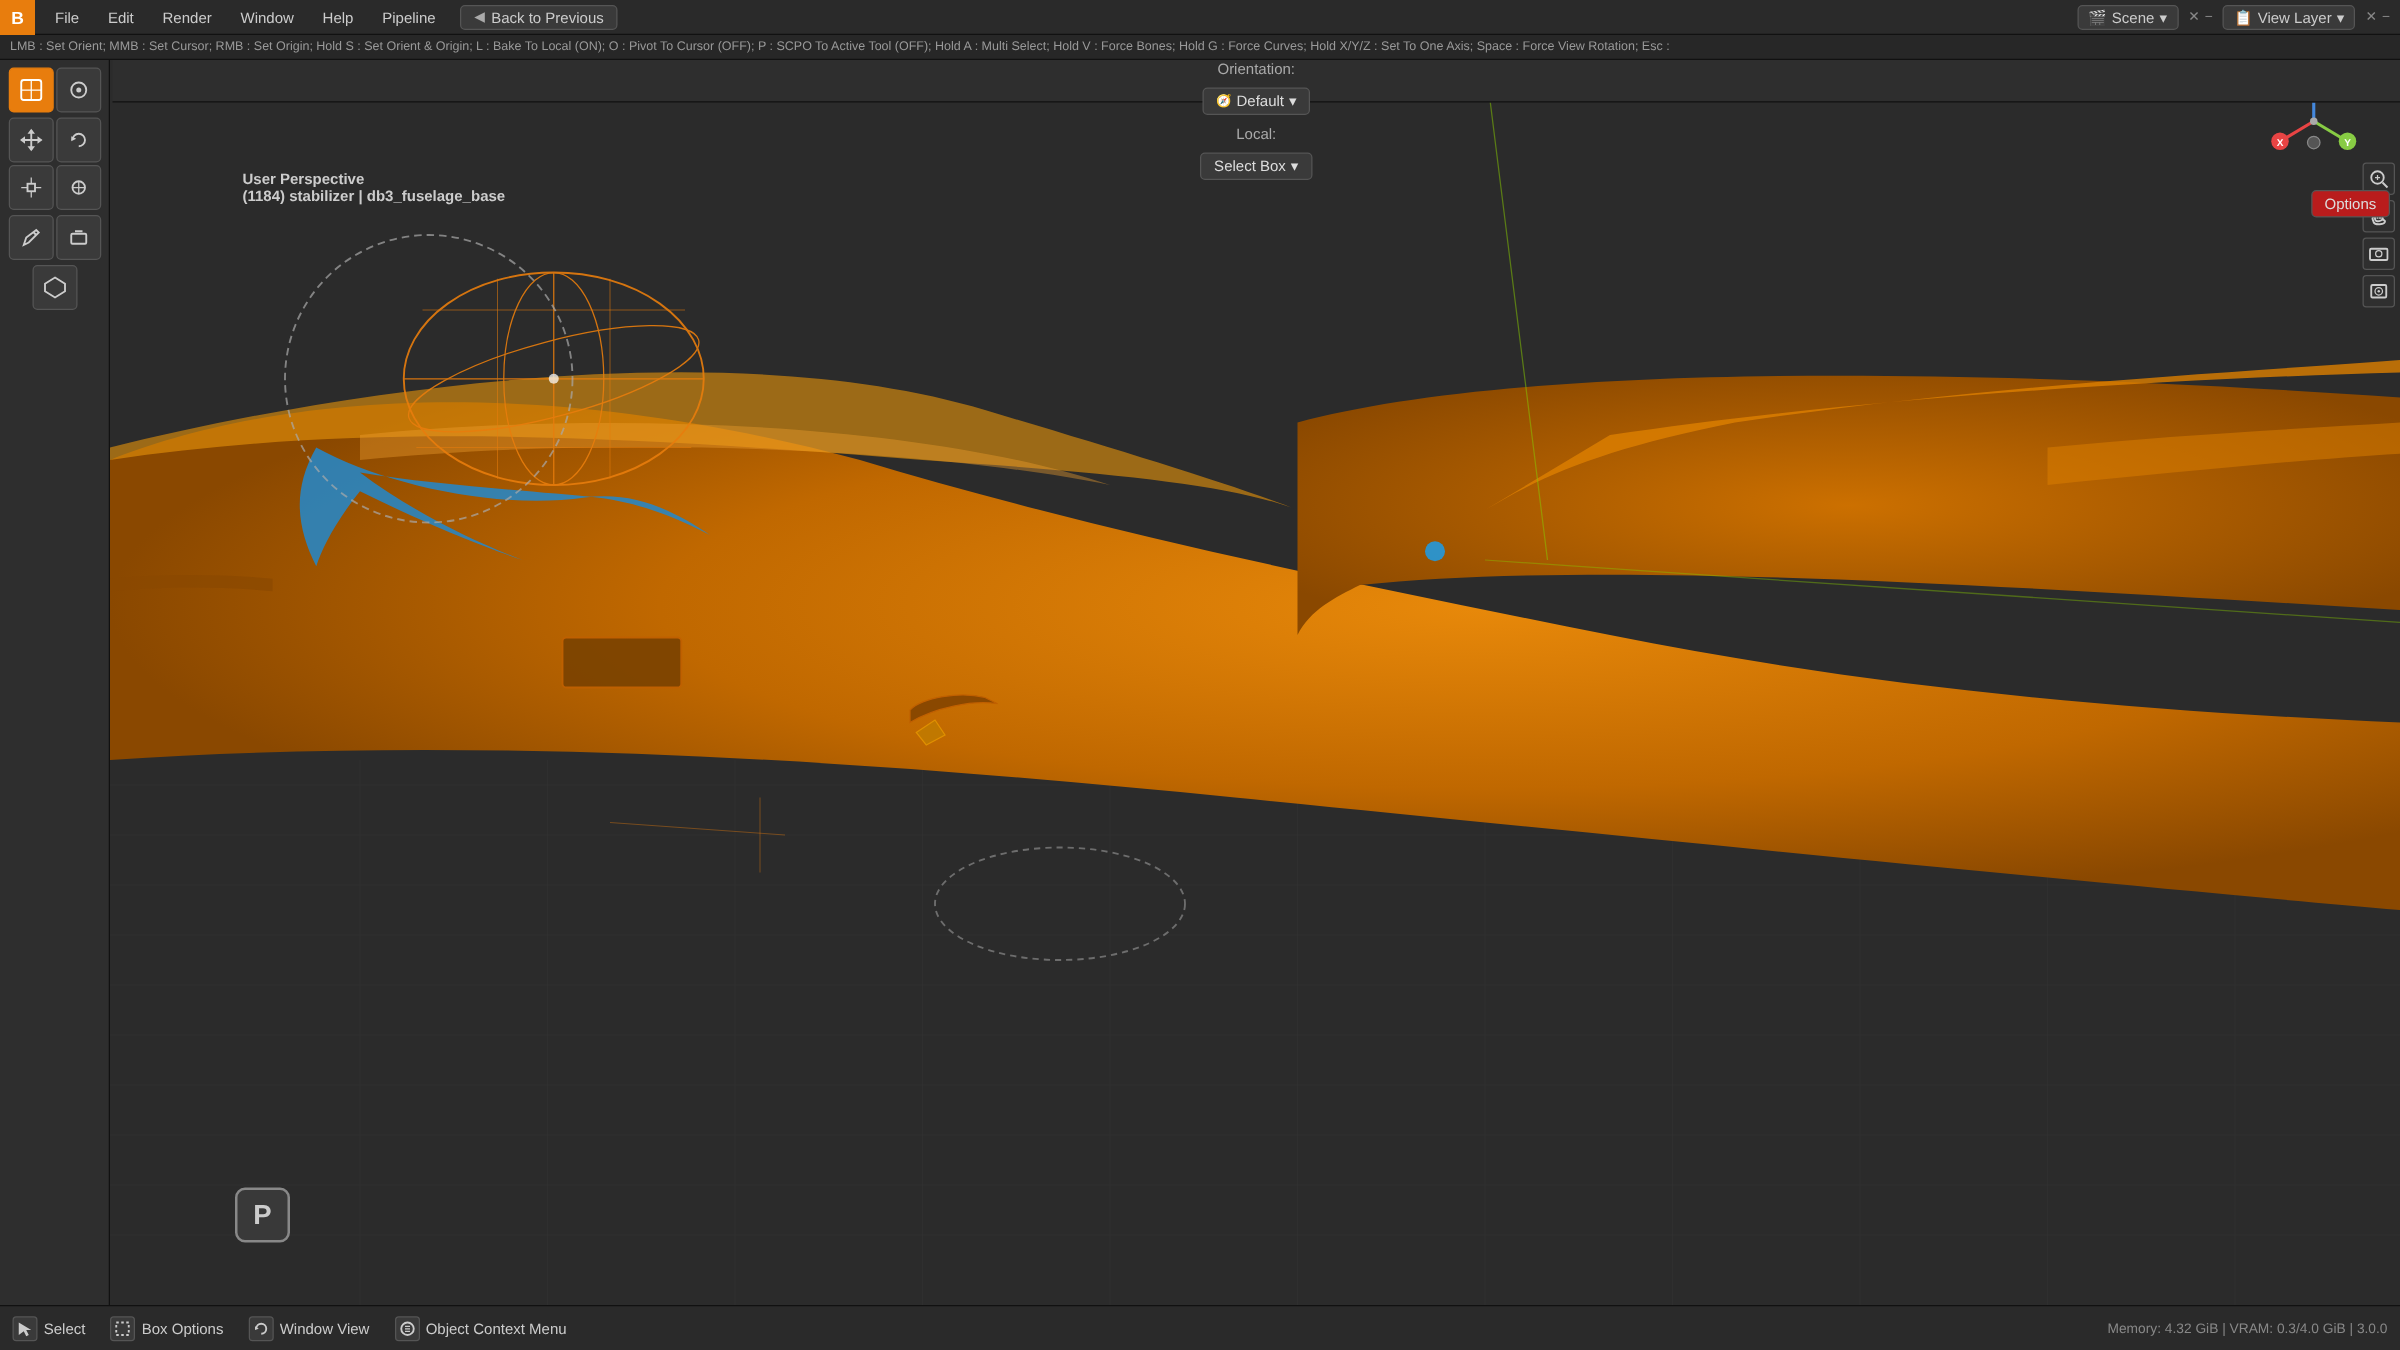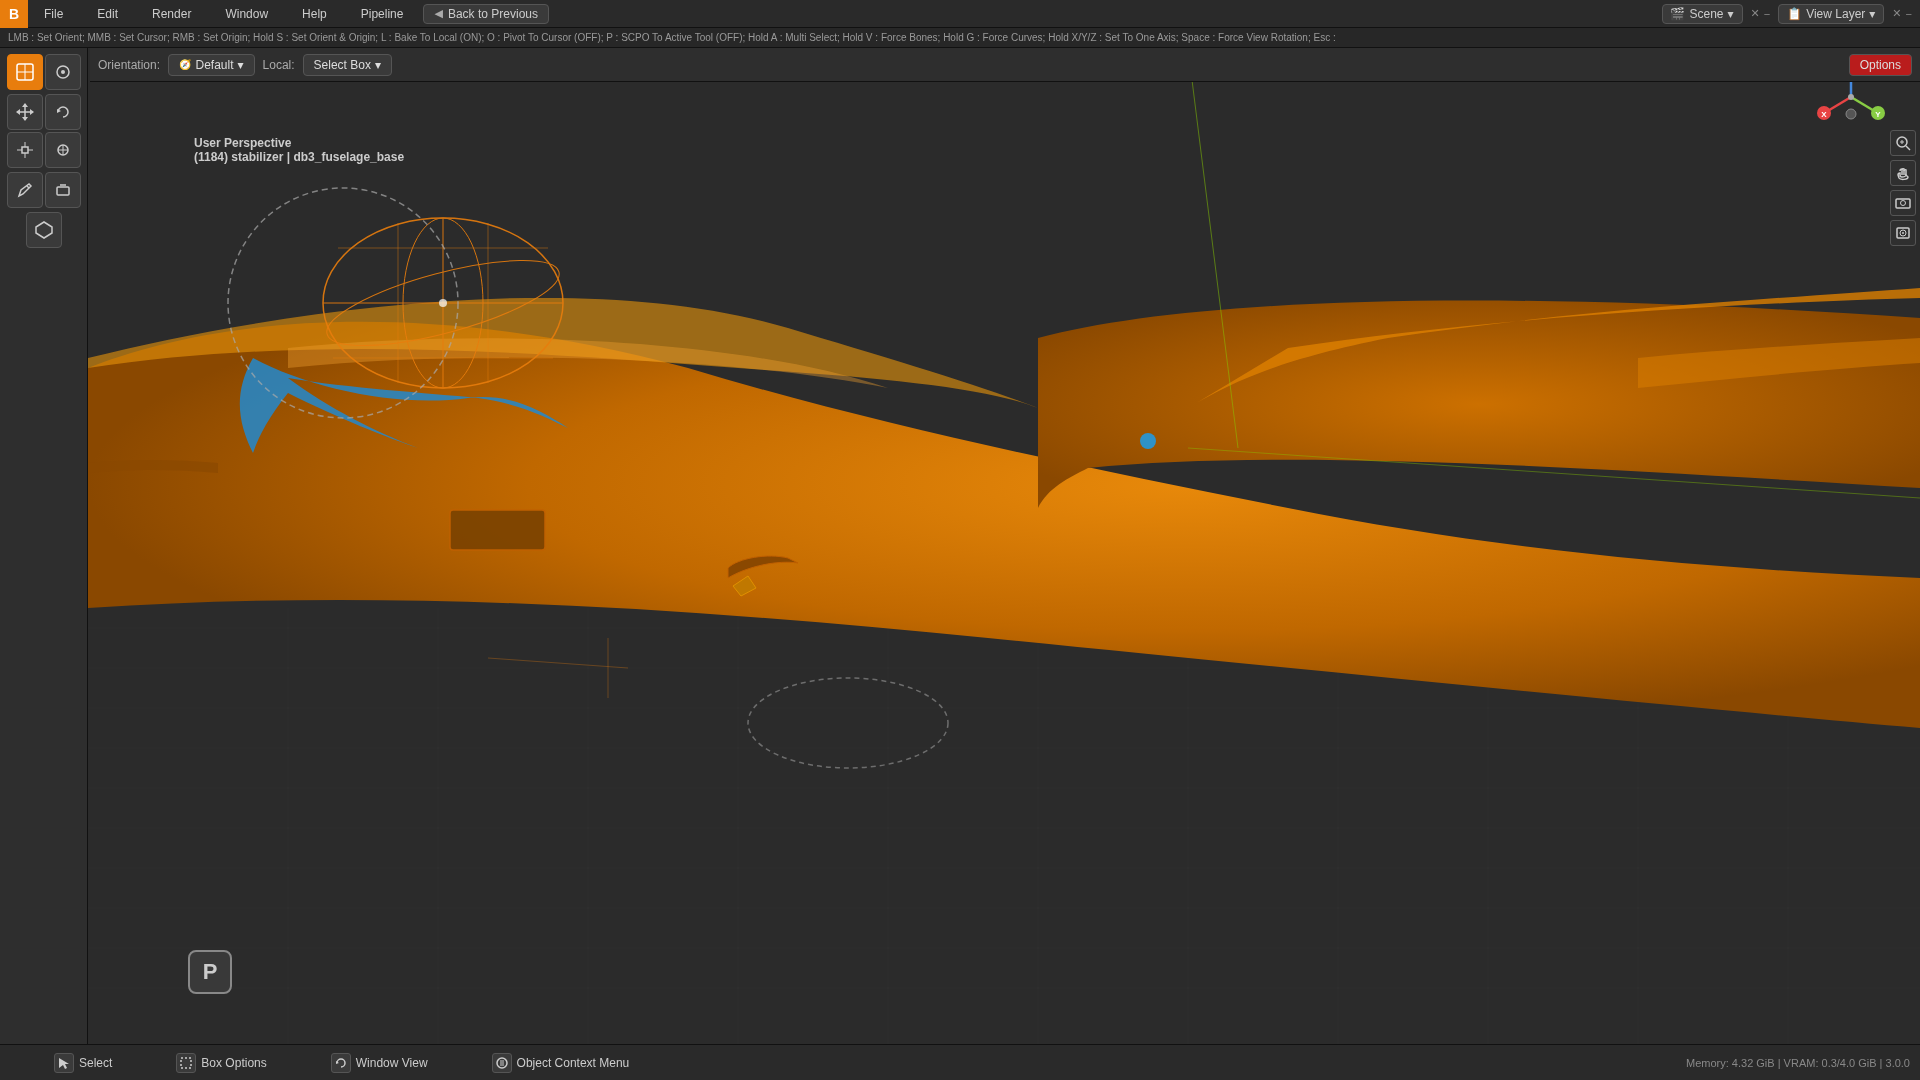--- a/index.html
+++ b/index.html
@@ -27,21 +27,21 @@
     }
     .menu-logo {
       width: 28px; height: 28px;
       background: #e87d0d;
       display: flex; align-items: center; justify-content: center;
       font-weight: bold; color: white; font-size: 14px;
       flex-shrink: 0;
     }
     .menu-items {
       display: flex; align-items: center;
-      gap: 18px; padding: 0 8px;
+      gap: 7px; padding: 0 8px;
     }
     .menu-item {
       padding: 2px 8px;
       cursor: pointer;
       color: #ccc;
       font-size: 12px;
       border-radius: 3px;
     }
 
     .back-to-prev-btn {
@@ -93,20 +93,21 @@
     #header-toolbar {
       position: absolute;
       top: 48px; left: 90px; right: 0;
       height: 34px;
       background: #2e2e2e;
       display: flex; align-items: center;
       padding: 0 8px;
       gap: 8px;
       border-bottom: 1px solid #111;
       z-index: 90;
+      flex-direction: column;
     }
     .toolbar-label {
       font-size: 12px; color: #aaa;
     }
     .toolbar-dropdown {
       display: flex; align-items: center; gap: 4px;
       background: #3a3a3a;
       border: 1px solid #555;
       border-radius: 4px;
       padding: 3px 10px;
@@ -226,21 +227,20 @@
       padding: 0 10px;
       gap: 20px;
       border-top: 1px solid #111;
       z-index: 100;
     }
     .status-item {
       display: flex; align-items: center; gap: 5px;
       font-size: 12px;
       color: #ccc;
       cursor: pointer;
-      margin-left: 44px;
     }
     .status-icon {
       width: 20px; height: 20px;
       background: #3a3a3a;
       border: 1px solid #555;
       border-radius: 3px;
       display: flex; align-items: center; justify-content: center;
       font-size: 11px;
     }
     .status-right {

